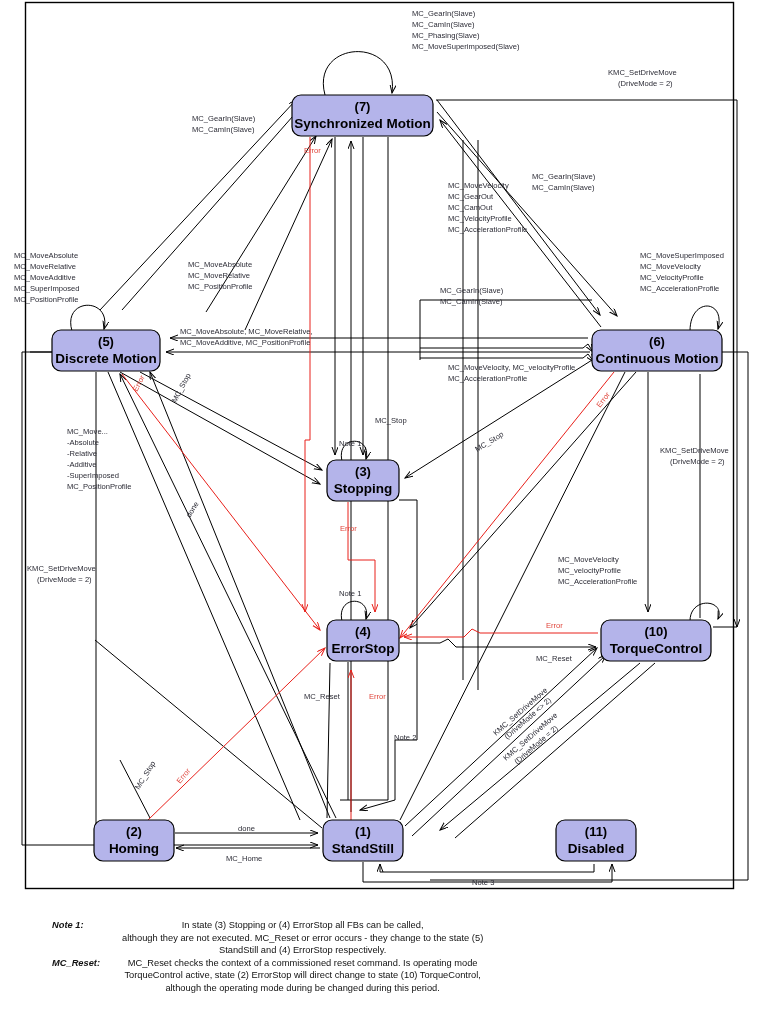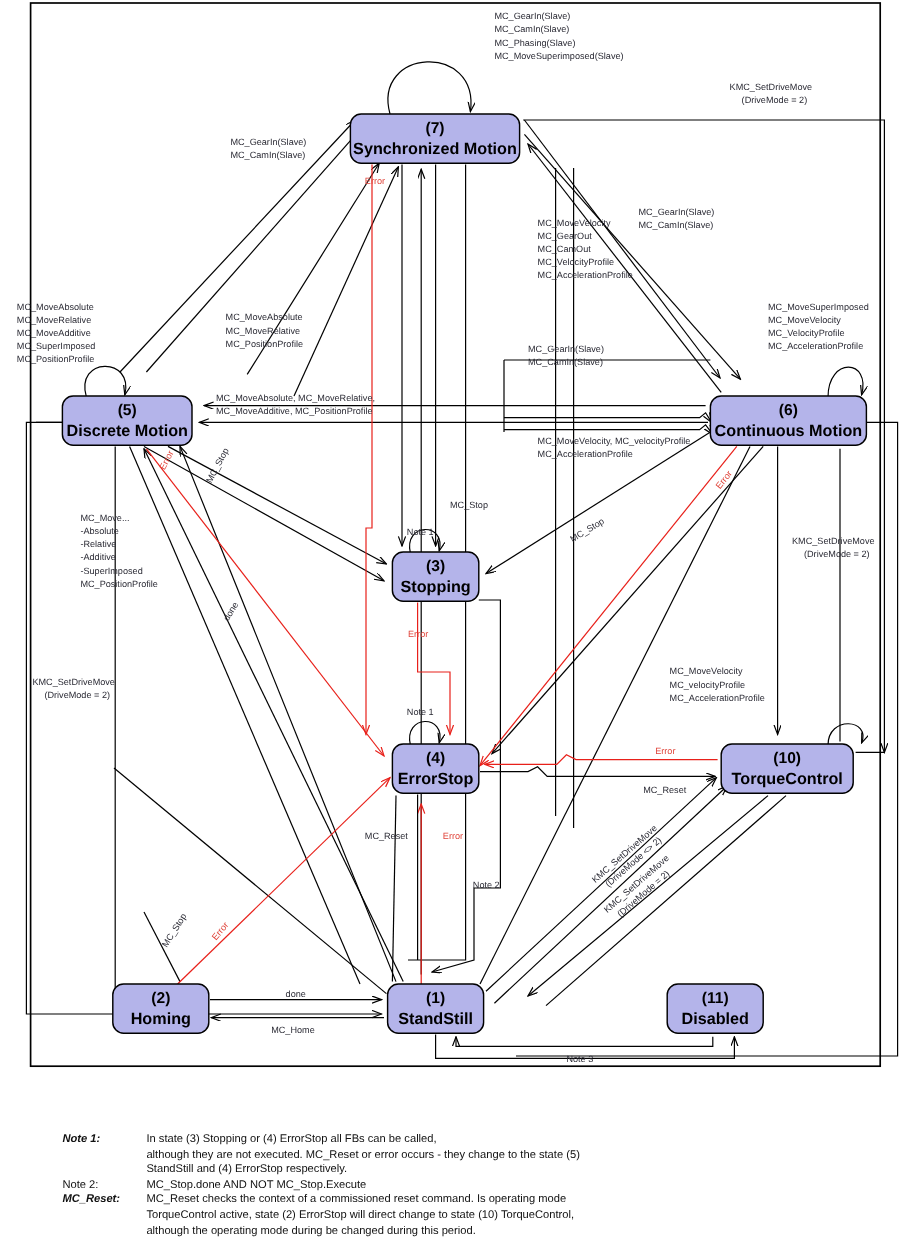--- a/index.html
+++ b/index.html
@@ -6,27 +6,27 @@
   body{width:759px;height:1036px;font-family:"Liberation Sans",sans-serif;overflow:hidden;}
   #root{position:relative;width:759px;height:1036px;}
   svg#diagram{position:absolute;left:0;top:0;width:759px;height:1036px;}
   .lbl{font-family:"Liberation Sans",sans-serif;font-size:7.6px;fill:#2b2b35;}
   .lbl-err{font-family:"Liberation Sans",sans-serif;font-size:7.6px;fill:#e0463c;}
   .state-num{font-family:"Liberation Sans",sans-serif;font-size:13px;font-weight:bold;fill:#000;}
   .state-name{font-family:"Liberation Sans",sans-serif;font-size:13.5px;font-weight:bold;fill:#000;}
   .edge{fill:none;stroke:#000;stroke-width:1;}
   .edge-red{fill:none;stroke:#e8201a;stroke-width:1;}
   .frame{fill:none;stroke:#000;stroke-width:1.4;}
-  .notes{position:absolute;left:0;top:943px;width:759px;}
+  .notes{position:absolute;left:0;top:919px;width:759px;}
   table.notes-tbl{border-collapse:collapse;margin-left:52px;}
   table.notes-tbl td{font-family:"Liberation Sans",sans-serif;font-size:9.3px;color:#111;
       vertical-align:top;padding:0 0 0 0;line-height:12.6px;}
   td.nkey{width:70px;white-space:nowrap;padding-right:10px;}
   td.nkey.bold{font-weight:bold;font-style:italic;}
-  .nline{display:block;}
+  .nline{display:block;text-align:center;}
 </style>
 </head>
 <body>
 
 <div id="root">
 
   <svg id="diagram" viewBox="0 0 759 1036" xmlns="http://www.w3.org/2000/svg">
     <defs>
       <marker id="ah" markerWidth="9" markerHeight="9" refX="8" refY="3" orient="auto" markerUnits="strokeWidth">
         <path d="M0,0 L8,3 L0,6" fill="none" stroke="#000" stroke-width="1"></path>
@@ -340,26 +340,20 @@
 
   <div class="notes">
     <table class="notes-tbl">
       <tbody>
         <tr>
           <td class="nkey bold">Note 1:</td>
           <td>
             <span class="nline">In state (3) Stopping or (4) ErrorStop all FBs can be called,</span>
             <span class="nline">although they are not executed. MC_Reset or error occurs - they change to the state (5)</span>
             <span class="nline">StandStill and (4) ErrorStop respectively.</span>
-          </td>
-        </tr>
-        <tr>
-          <td class="nkey">Note 2:</td>
-          <td>
-            <span class="nline">MC_Stop.done AND NOT MC_Stop.Execute</span>
           </td>
         </tr>
         <tr>
           <td class="nkey bold">MC_Reset:</td>
           <td>
             <span class="nline">MC_Reset checks the context of a commissioned reset command. Is operating mode</span>
             <span class="nline">TorqueControl active, state (2) ErrorStop will direct change to state (10) TorqueControl,</span>
             <span class="nline">although the operating mode during be changed during this period.</span>
           </td>
         </tr>

